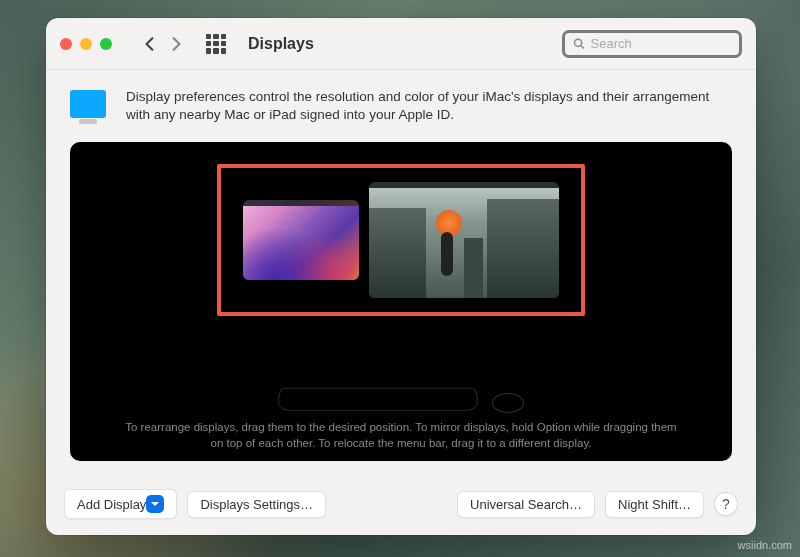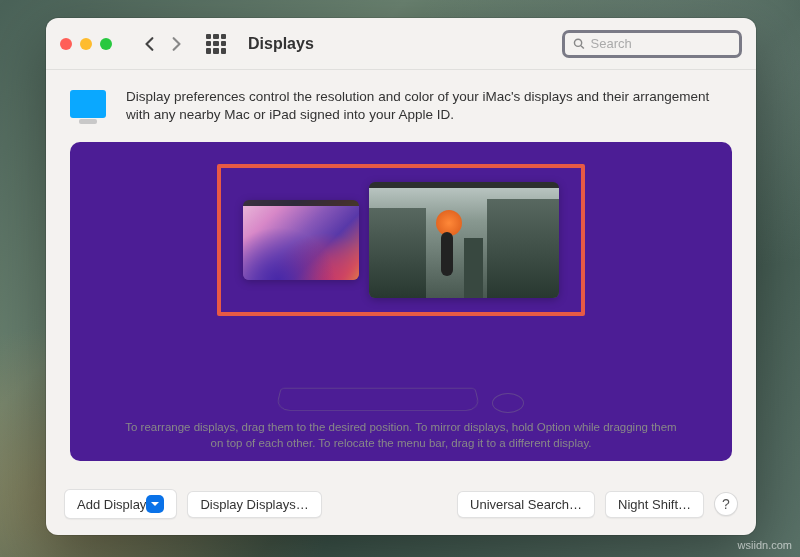--- a/index.html
+++ b/index.html
@@ -92,21 +92,21 @@
       margin-top: 2px;
     }
     .monitor-icon::after {
       content: ""; position: absolute; bottom: -6px; left: 50%; transform: translateX(-50%);
       width: 18px; height: 5px; background: #c8c8c8; border-radius: 2px;
     }
     .intro-text { font-size: 13.5px; color: #333; line-height: 1.35; }
 
     .arrangement-area {
       margin-top: 18px;
-      background: #4c1d95;
+      background: #000000;
       border-radius: 10px;
       flex: 1;
       display: flex;
       flex-direction: column;
       align-items: center;
       padding: 16px 18px 10px;
       position: relative;
     }
     .highlight {
       border: 4px solid #e85a44;
@@ -255,21 +255,21 @@
   <div class="footer">
     <div class="btn">
       <span>Add Display</span>
       <span class="chev">
         <svg viewBox="0 0 10 10">
             <path d="M1 3 L5 7 L9 3 Z"></path>
           </svg>
       </span>
     </div>
     <div class="btn">
-      <span>Display Displays…</span>
+      <span>Displays Settings…</span>
     </div>
     <div class="spacer"></div>
     <div class="btn">
       <span>Universal Search…</span>
     </div>
     <div class="btn">
       <span>Night Shift…</span>
     </div>
     <div class="help-btn">
       <span>?</span>

